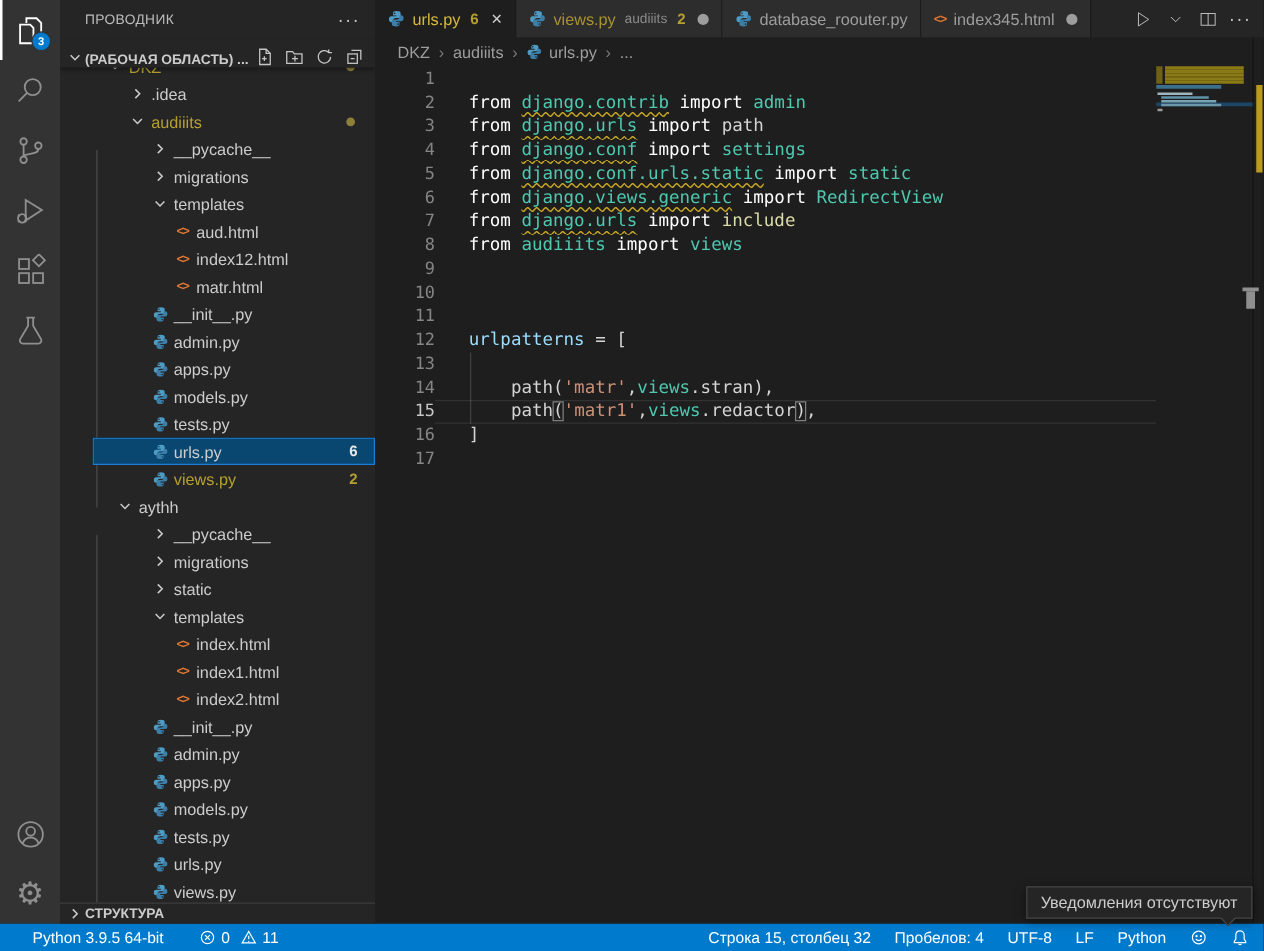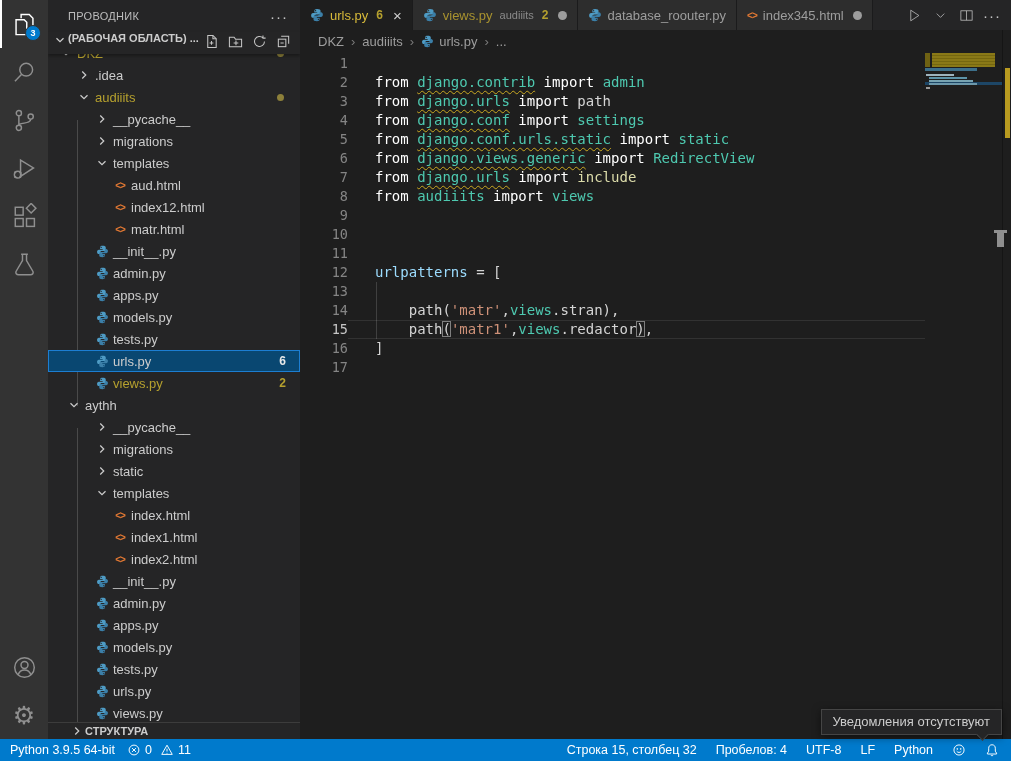--- a/index.html
+++ b/index.html
@@ -18,48 +18,48 @@
   .ab-badge { position:absolute; left:25px; top:25px; width:16px; height:16px; border-radius:50%;
     background:#007acc; color:#fff; font-size:9px; font-weight:bold; display:flex; align-items:center; justify-content:center;
     border:1px solid #333; }
   .gear-glyph { font-size:25px; line-height:1; color:currentColor; }
 
   
   .sidebar { position:absolute; left:48px; top:0; width:252px; height:739px; background:#252526; overflow:hidden; }
   .sb-title { height:32px; display:flex; align-items:center; padding:0 12px 0 20px; }
   .sb-title-text { font-size:11px; color:#bcbcbc; letter-spacing:.3px; }
   .sb-title-actions { margin-left:auto; color:#c5c5c5; font-size:15px; letter-spacing:1px; cursor:pointer; }
-  .sb-section { position:relative; z-index:3; height:22px; display:flex; align-items:flex-start; padding:0 8px 0 4px;
+  .sb-section { position:relative; z-index:3; height:22px; display:flex; align-items:flex-end; padding:0 8px 0 4px;
     background:#252526; box-shadow:0 2px 3px rgba(0,0,0,.35); }
   .sb-section .chev { width:16px; height:16px; display:flex; align-items:center; justify-content:center; }
   .sb-section-label { font-size:11px; font-weight:bold; color:#cccccc; white-space:nowrap; overflow:hidden; }
   .sb-section-actions { margin-left:auto; display:flex; gap:6px; }
   .sb-action { width:18px; height:18px; display:flex; align-items:center; justify-content:center; color:#c5c5c5; cursor:pointer; }
   .sb-action svg { width:15px; height:15px; stroke:currentColor; fill:none; stroke-width:1.1; }
 
   .tree-viewport { position:absolute; left:0; top:54px; width:252px; height:668px; overflow:hidden; z-index:1; }
   .tree-list { margin-top:-12px; position:relative; }
   .guide-seg { position:absolute; width:1px; background:#4a4a4a; left:29px; }
   .trow { position:relative; height:22px; display:flex; align-items:center; font-size:13px; color:#cccccc;
-    cursor:pointer; white-space:nowrap; }
+    cursor:pointer; white-space:nowrap;margin-left:26px; }
   .trow .chev { width:16px; height:16px; flex:0 0 16px; display:flex; align-items:center; justify-content:center; color:#cccccc; }
   .trow .chev svg { width:14px; height:14px; stroke:currentColor; fill:none; stroke-width:1.4; }
   .trow .ficon { width:16px; flex:0 0 16px; height:16px; display:flex; align-items:center; justify-content:center; }
   .trow .ficon svg { width:13px; height:13px; }
   .html-glyph { color:#e37933; font-weight:bold; font-size:10px; letter-spacing:-1px; }
   .trow .tlabel { margin-left:3px; }
   .trow.gold .tlabel { color:#b5a02e; }
   .trow.warnfile .tlabel { color:#b5a02e; }
   .trow.selected { background:#094771; box-shadow: inset 0 0 0 1px #1c7ed2; }
   .t-badge { margin-left:auto; margin-right:14px; font-size:12px; font-weight:bold; color:#b5a02e; }
   .trow.selected .t-badge { color:#e8e8e8; }
   .t-dot { margin-left:auto; margin-right:16px; width:7px; height:7px; border-radius:50%; background:#8d803a; }
 
   .sb-outline { position:absolute; left:0; bottom:0; width:252px; height:17px; background:#252526; z-index:4;
-    border-top:1px solid #3c3c3c; display:flex; align-items:center; padding-left:21px; }
+    border-top:1px solid #3c3c3c; display:flex; align-items:center; padding-left:4px; }
   .sb-outline .chev { width:16px; height:16px; display:flex; align-items:center; justify-content:center; color:#ccc; }
   .sb-outline-label { font-size:11px; font-weight:bold; color:#cccccc; }
 
   
   .editor-area { position:absolute; left:300px; top:0; width:711px; height:739px; background:#1e1e1e; }
   .tab-bar { position:absolute; left:0; top:0; width:711px; height:30px; background:#252526; display:flex; }
   .tab { height:30px; display:flex; align-items:center; padding:0 10px; background:#2d2d2d;
     border-right:1px solid #1b1b1c; font-size:13px; color:#9d9d9d; cursor:pointer; white-space:nowrap; }
   .tab.active { background:#1e1e1e; }
   .tab .ficon { margin-right:6px; display:flex; }
@@ -97,21 +97,21 @@
   .tk-bm { outline:1px solid #7f7f7f; outline-offset:-1px; }
 
   
   .minimap { position:absolute; left:625px; top:52px; width:78px; height:687px; }
   .mm { position:absolute; }
   .ruler-sep { position:absolute; left:702px; top:30px; width:1px; height:709px; background:#151515; }
 
   
   .status-bar { position:absolute; left:0; top:739px; width:1011px; height:22px; background:#007acc;
     display:flex; align-items:center; color:#ffffff; font-size:12.5px; }
-  .st-left { display:flex; align-items:center; gap:12px; padding-left:10px; }
+  .st-left { display:flex; align-items:center; gap:28px; padding-left:26px; }
   .st-right { margin-left:auto; display:flex; align-items:center; gap:19px; padding-right:12px; }
   .st-item { display:flex; align-items:center; gap:5px; cursor:pointer; white-space:nowrap; }
   .st-item svg { width:14px; height:14px; stroke:#ffffff; fill:none; stroke-width:1.1; }
   .problems { display:flex; align-items:center; gap:4px; }
 
   
   .notif-tip { position:absolute; right:9px; bottom:26px; background:#252526; border:1px solid #454545;
     color:#cccccc; font-size:13px; padding:4px 11px 5px; box-shadow:0 2px 8px rgba(0,0,0,.5); z-index:10; }
   .notif-tip::after { content:""; position:absolute; right:14px; bottom:-5px; width:8px; height:8px;
     background:#252526; border-right:1px solid #454545; border-bottom:1px solid #454545; transform:rotate(45deg); }

